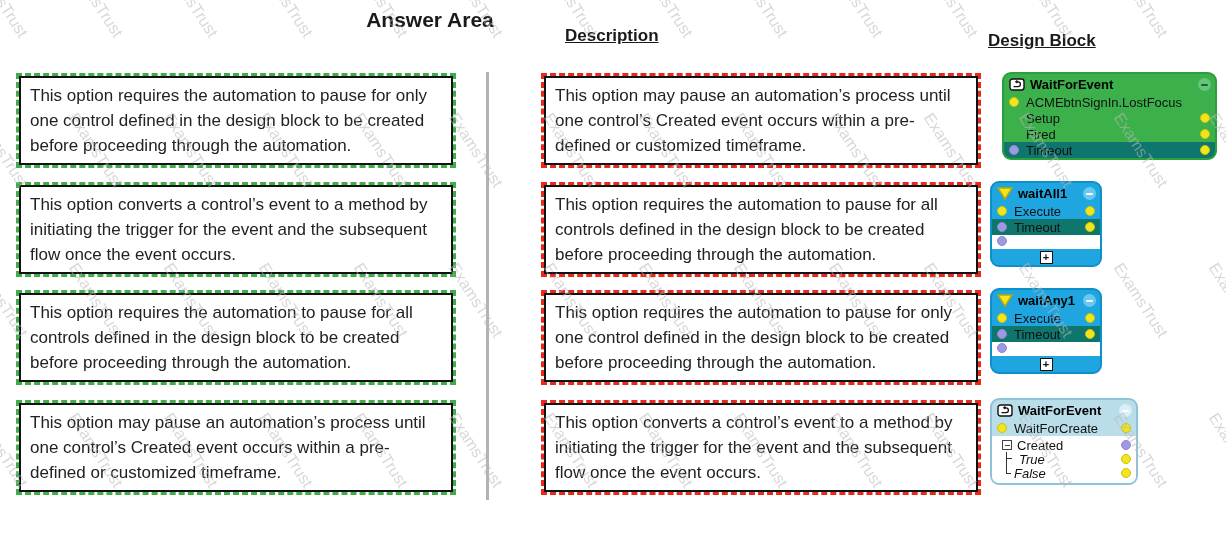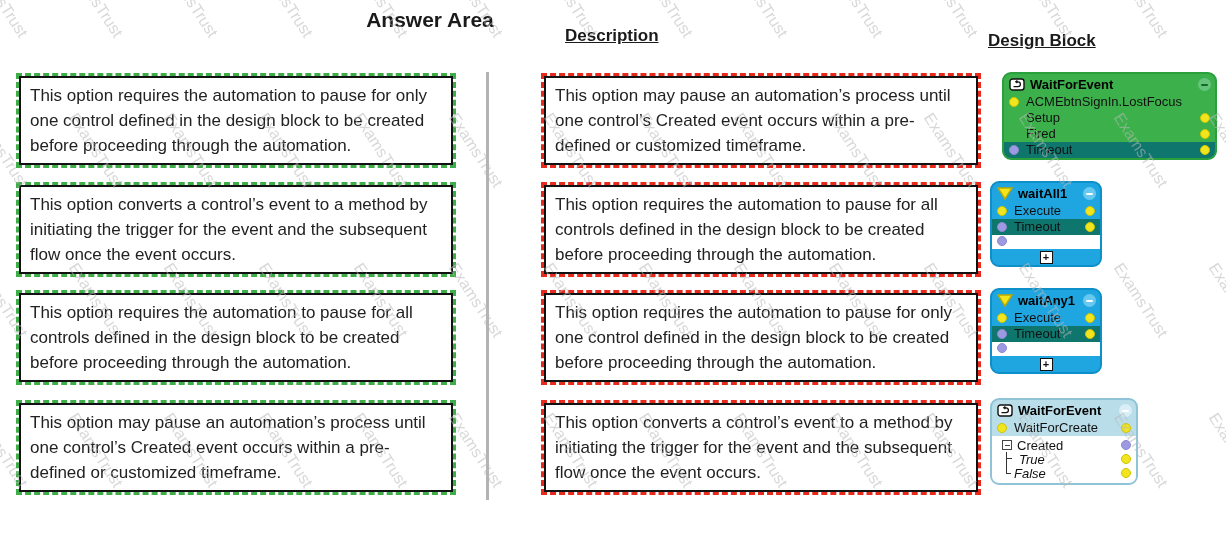--- a/index.html
+++ b/index.html
@@ -30,21 +30,21 @@
 
   
   .db { position:absolute; left:990px; border-radius:9px; overflow:hidden; z-index:2;
         font-size:13px; }
   .db-green { background:#3cb14b; border:2px solid #2aa03c; width:215px; }
   .db-blue  { background:#1fa6e0; border:2px solid #0d8fc9; width:112px; }
   .db-lblue { background:#b9deea; border:2px solid #8fc3d8; width:148px; }
 
   .db-hdr { display:flex; align-items:center; gap:5px; padding:2px 5px 1px; height:20px;
             font-weight:bold; color:#000; position:relative; }
-  .db-row { position:relative; display:flex; height:16px;
+  .db-row { position:relative; display:flex; align-items:center; height:16px;
             padding-left:22px; color:#111; }
   .db-row.white { background:#0f766e; }
   .port { width:10px; height:10px; border-radius:50%; position:absolute; top:3px; }
   .port.l { left:5px; } .port.r { right:5px; }
   .port.yellow { background:#f0e51e; border:1px solid #cfc400; }
   .port.lav { background:#9e9ae2; border:1px solid #8d88d4; }
 
   .minus-circle { position:absolute; right:4px; top:4px; width:13px; height:13px; border-radius:50%;
                   display:flex; align-items:center; justify-content:center; }
   .minus-circle i { display:block; width:7px; height:2px; border-radius:1px; }

